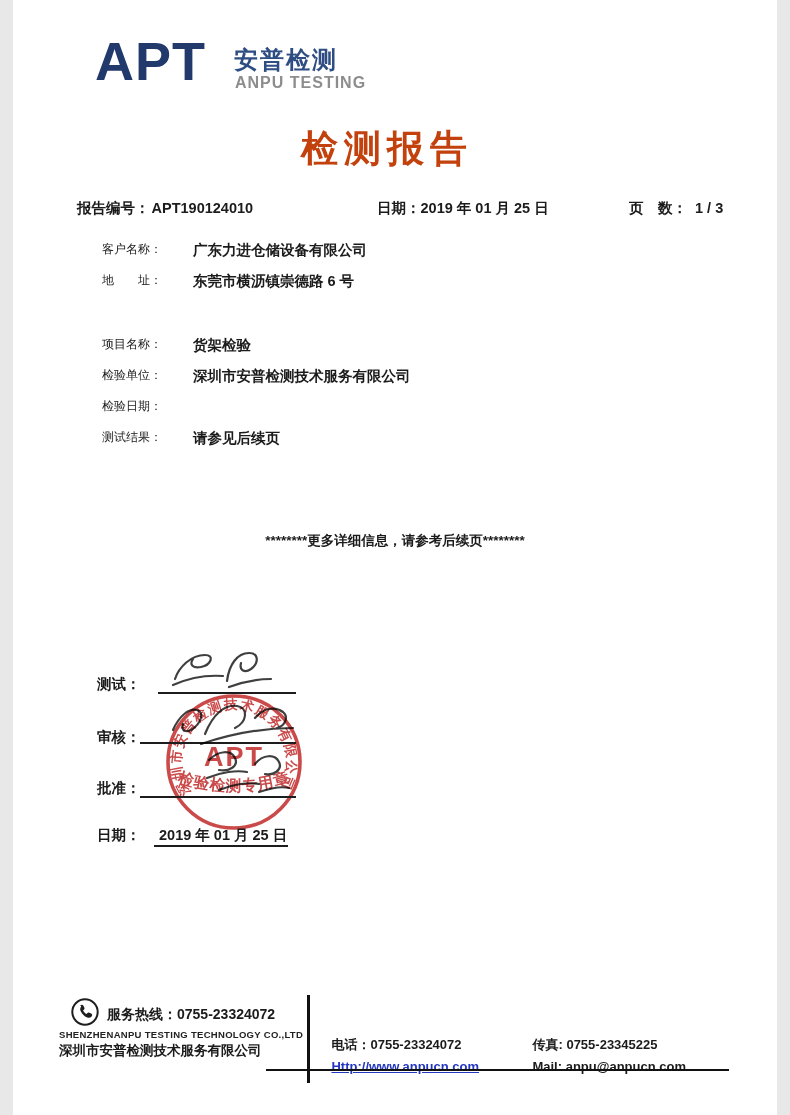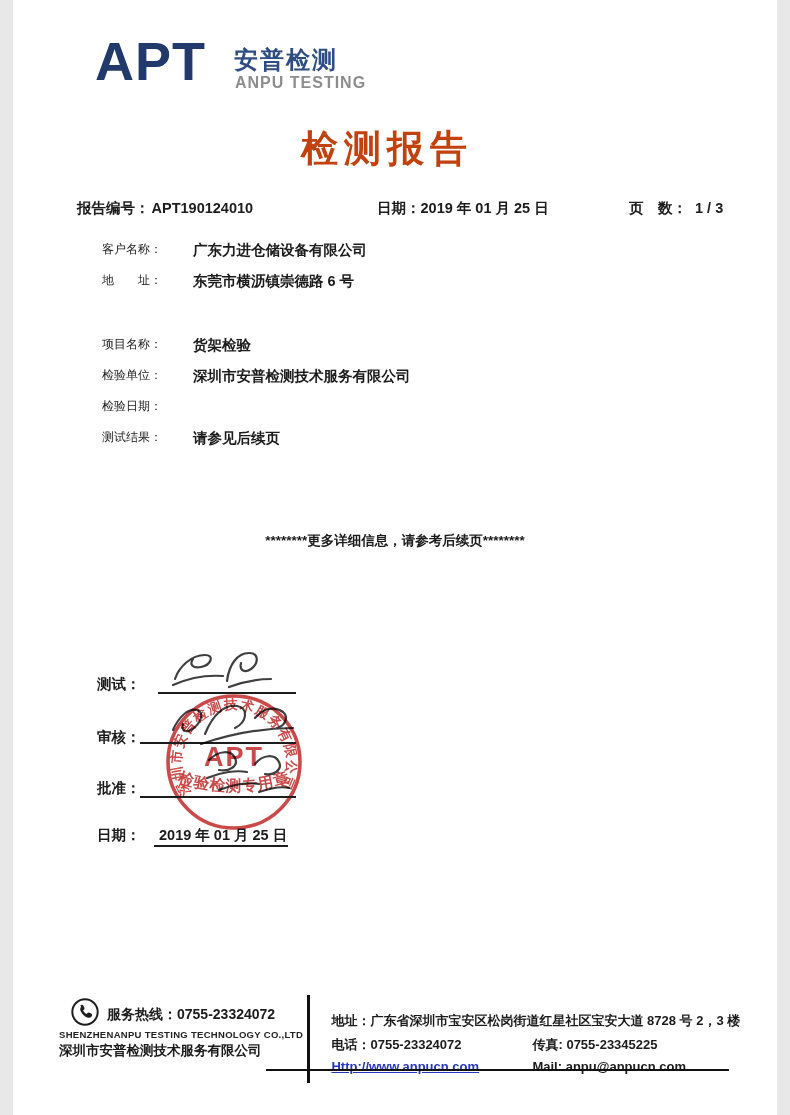--- a/index.html
+++ b/index.html
@@ -153,23 +153,20 @@
     <path d="M10.2 8.6 c1.2-1.2 2.6-1 3.2 .2 l.9 1.8 c.4 .8 .2 1.6 -.5 2.2 l-.7 .6 c.6 1.5 2 2.9 3.5 3.5 l.6 -.7 c.6 -.7 1.4 -.9 2.2 -.5 l1.8 .9 c1.2 .6 1.4 2 .2 3.2 c-1 1-2.6 1.3-4.2 .7 c-2.8-1-5.7-3.9-6.7-6.7 c-.6-1.6-.3-3.2 .7-4.2 z" fill="#1e1e1e"></path>
   </svg>
   <div class="abs hotline">
     <span>服务热线：</span><span>0755-23324072</span>
   </div>
   <div class="abs co-en">SHENZHENANPU TESTING TECHNOLOGY CO.,LTD</div>
   <div class="abs co-cn">深圳市安普检测技术服务有限公司</div>
 
   <div class="abs fdiv"></div>
 
-  <div class="abs f-line fr1">
-    <span>地址：</span><span>广东省深圳市宝安区松岗街道红星社区宝安大道 8728 号 2，3 楼</span>
-  </div>
   <div class="abs f-line fr2a">
     <span>电话：</span><span>0755-23324072</span>
   </div>
   <div class="abs f-line fr2b">
     <span>传真: </span><span>0755-23345225</span>
   </div>
   <div class="abs f-line fr3a">
     <a href="#" class="weblink">Http://www.anpucn.com</a>
   </div>
   <div class="abs f-line fr3b">

